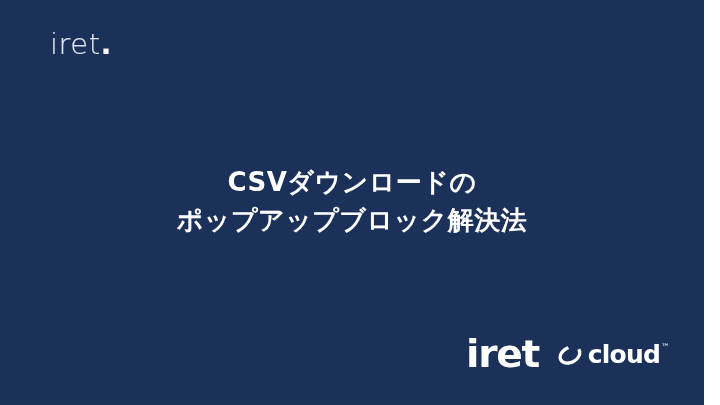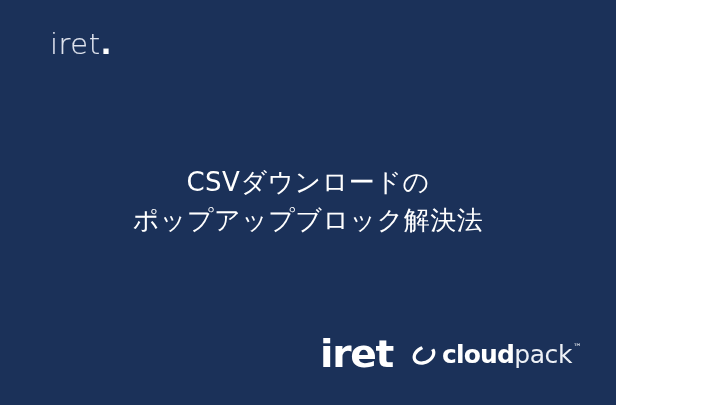--- a/index.html
+++ b/index.html
@@ -9,21 +9,21 @@
 
   body {
     width: 720px;
     height: 405px;
     overflow: hidden;
     font-family: "Liberation Sans", "DejaVu Sans", sans-serif;
   }
 
   #slide {
     position: relative;
-    width: 616px;
+    width: 704px;
     height: 405px;
     background: #1b3159;
     overflow: hidden;
   }
 
   
   #brand-logo {
     position: absolute;
     left: 50px;
     top: 30px;
@@ -63,21 +63,21 @@
     left: 0;
     right: 0;
     top: 163px;
     text-align: center;
   }
 
   #title-block .title-line {
     display: block;
     color: #ffffff;
     font-family: "DejaVu Sans", "Liberation Sans", sans-serif;
-    font-weight: 400;
+    font-weight: 700;
     font-size: 26px;
     line-height: 38px;
     letter-spacing: 0.5px;
   }
 
   
   #logo-lockup {
     position: absolute;
     right: 34px;
     bottom: 32px;
@@ -177,20 +177,19 @@
                    C 16.4 14.6 8.6 19.7 8.6 26
                    C 8.6 32.3 16.4 37.4 26 37.4
                    C 35.6 37.4 43.4 32.3 43.4 26
                    C 43.4 19.7 35.6 14.6 26 14.6
                    Z" fill="#ffffff" fill-rule="evenodd"></path>
           <path d="M30 4 L56 4 L56 24 L30 24 Z" fill="#1b3159"></path>
         </g>
       </svg>
       <div id="cloudpack-wordmark">
         <span class="cp-bold">cloud</span>
-          <span class="cp-light">pack</span>
           <span class="cp-tm">™</span>
       </div>
     </div>
 
   </div>
 
 </div>
 
 </body></html>

